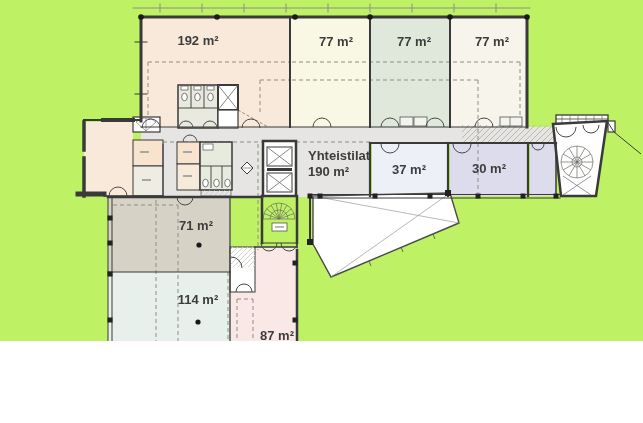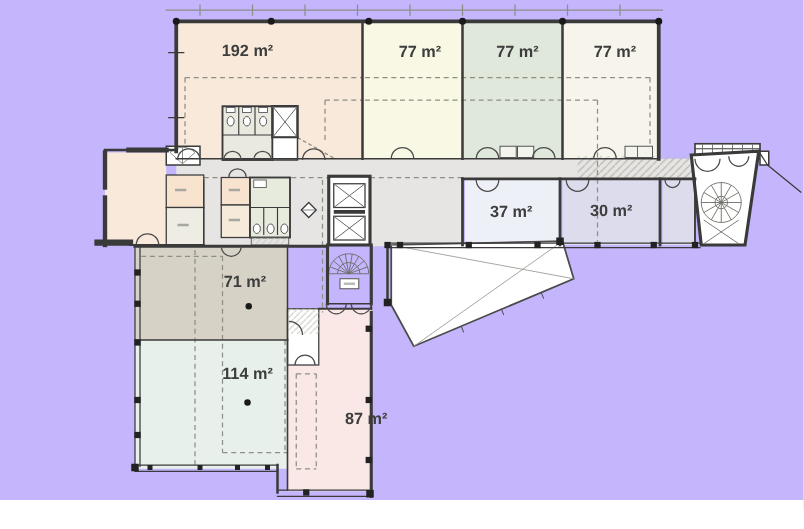--- a/index.html
+++ b/index.html
@@ -1,16 +1,16 @@
 <!DOCTYPE html>
 <html><head>
 <meta charset="utf-8">
 <style>
   html,body{margin:0;padding:0;background:#ffffff;}
-  #stage{position:relative;width:643px;height:400px;background:#c4b5fd;overflow:hidden;
+  #stage{position:relative;width:643px;height:341px;background:#bef264;overflow:hidden;
          font-family:"Liberation Sans", sans-serif;}
   #plan-svg{position:absolute;left:0;top:0;}
   .room-label{position:absolute;transform:translate(-50%,-50%);
       font:600 13px "Liberation Sans", sans-serif;color:#3d3d3d;white-space:nowrap;}
   .corner-label{position:absolute;font:600 13px "Liberation Sans", sans-serif;
       color:#3d3d3d;line-height:16px;white-space:nowrap;}
 </style>
 </head>
 <body>
 
@@ -285,19 +285,23 @@
   <g fill="#1a1a1a">
     <circle cx="199" cy="245" r="2.6"></circle>
     <circle cx="198" cy="322" r="2.6"></circle>
   </g>
 </svg>
 
 <div class="room-label" style="left:198px;top:40px">192 m²</div>
 <div class="room-label" style="left:336px;top:41px">77 m²</div>
 <div class="room-label" style="left:414px;top:41px">77 m²</div>
 <div class="room-label" style="left:492px;top:41px">77 m²</div>
+<div class="corner-label" style="left:308px;top:148px">
+  <div>Yhteistilat</div>
+  <div>190 m²</div>
+</div>
 <div class="room-label" style="left:409px;top:169px">37 m²</div>
 <div class="room-label" style="left:489px;top:168px">30 m²</div>
 <div class="room-label" style="left:196px;top:225px">71 m²</div>
 <div class="room-label" style="left:198px;top:299px">114 m²</div>
-<div class="room-label" style="left:293px;top:335px">87 m²</div>
+<div class="room-label" style="left:277px;top:335px">87 m²</div>
 
 </div>
 
 </body></html>

